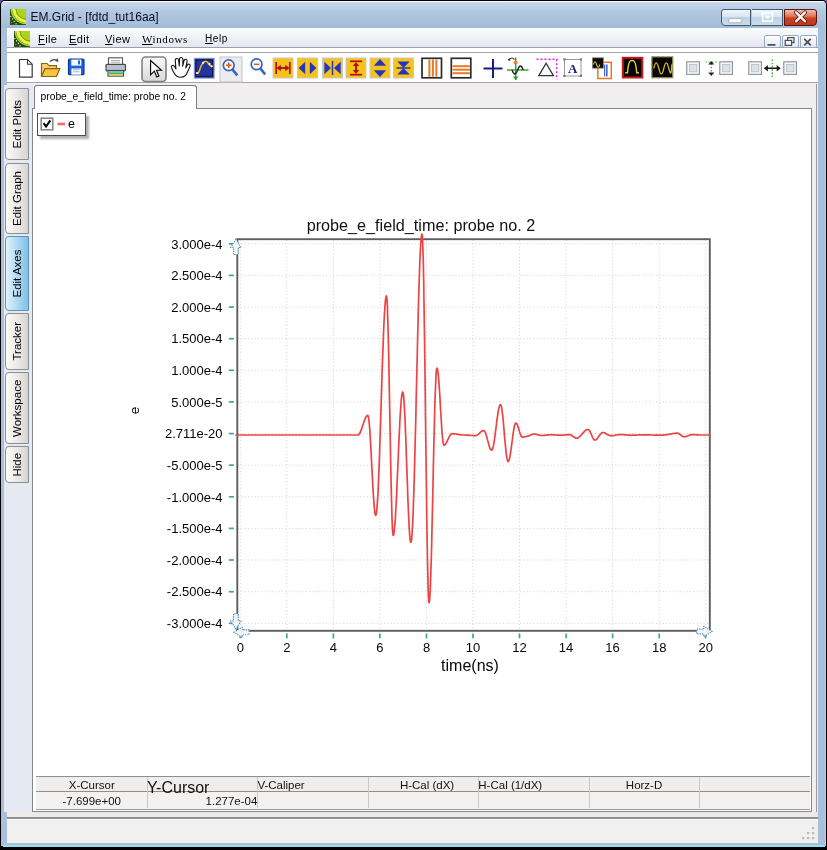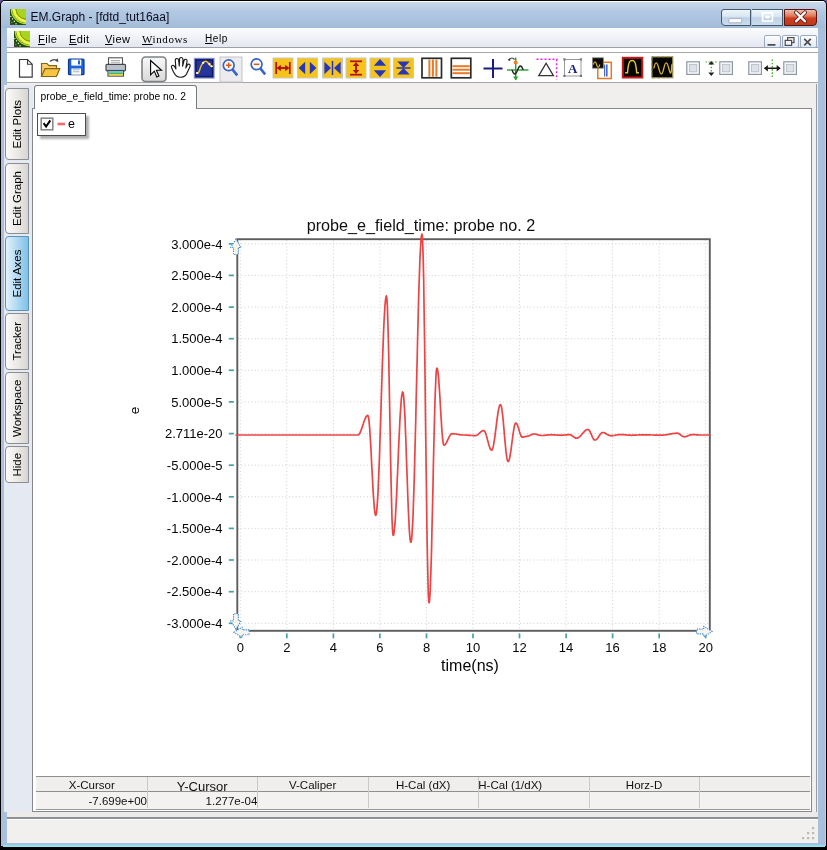--- a/index.html
+++ b/index.html
@@ -30,21 +30,21 @@
 
   <div class="abs" style="left:34px;top:85px;width:163px;height:24px;background:#fff;border:1px solid #797c81;border-bottom:none;border-radius:3px 3px 0 0;box-sizing:border-box;"></div>
   <div class="abs" style="left:40.5px;top:91px;font-size:10.3px;color:#000;">probe_e_field_time: probe no. 2</div>
 
   <div class="abs" style="left:38px;top:32.5px;font-size:11px;letter-spacing:0.4px;color:#000;"><u>F</u>ile</div>
   <div class="abs" style="left:69px;top:32.5px;font-size:11px;letter-spacing:0.4px;color:#000;"><u>E</u>dit</div>
   <div class="abs" style="left:105px;top:32.5px;font-size:11px;letter-spacing:0.4px;color:#000;"><u>V</u>iew</div>
   <div class="abs" style="left:142px;top:32.5px;font-size:11px;letter-spacing:0.6px;color:#000;font-family:Liberation Serif, serif;"><u>W</u>indows</div>
   <div class="abs" style="left:205px;top:32.5px;font-size:10px;letter-spacing:0.6px;color:#000;"><u>H</u>elp</div>
 
-  <div class="abs" style="left:30.5px;top:9.5px;font-size:12px;color:#0c0c20;">EM.Graph - [fdtd_tut16aa]</div>
+  <div class="abs" style="left:30.5px;top:9.5px;font-size:12px;color:#0c0c20;">EM.Grid - [fdtd_tut16aa]</div>
 
   <div class="abs" style="left:721px;top:8.5px;width:30px;height:17px;border:1px solid #46586c;border-radius:3px 0 0 4px;box-sizing:border-box;background:linear-gradient(#eef5fc 0%,#dae7f4 42%,#bdd2e8 52%,#ccdcec 100%);"></div>
   <div class="abs" style="left:752px;top:8.5px;width:31px;height:17px;border:1px solid #46586c;border-left:none;border-radius:0;box-sizing:border-box;background:linear-gradient(#eef5fc 0%,#dae7f4 42%,#bdd2e8 52%,#ccdcec 100%);"></div>
   <div class="abs" style="left:784px;top:8.5px;width:33px;height:17px;border:1px solid #581410;border-radius:0 3px 4px 0;box-sizing:border-box;background:linear-gradient(#f0bcab 0%,#e0795a 40%,#cc3f20 55%,#c03818 100%);"></div>
 
   <div class="abs" style="left:763.5px;top:34.5px;width:17px;height:13.5px;border:1px solid #9aaac2;border-radius:2px;box-sizing:border-box;background:linear-gradient(#fcfdfe,#e3eaf3);"></div>
   <div class="abs" style="left:781.5px;top:34.5px;width:17px;height:13.5px;border:1px solid #9aaac2;border-radius:2px;box-sizing:border-box;background:linear-gradient(#fcfdfe,#e3eaf3);"></div>
   <div class="abs" style="left:799.5px;top:34.5px;width:17px;height:13.5px;border:1px solid #9aaac2;border-radius:2px;box-sizing:border-box;background:linear-gradient(#fcfdfe,#e3eaf3);"></div>
 
   <div style="position:absolute;left:4.5px;top:87.5px;width:24px;height:72.5px;background:linear-gradient(to right,#fbfbfa,#eae8e5 55%,#d7d4d1);border:1px solid #8b8e91;border-radius:4px 0 0 4px;box-sizing:border-box;"></div>
@@ -65,25 +65,25 @@
 
   <div style="position:absolute;left:36px;top:775.5px;width:774px;height:16.5px;background:#f0eeec;border-top:1px solid #8f8f8f;border-bottom:1px solid #8f8f8f;box-sizing:border-box;"></div>
 <div style="position:absolute;left:36px;top:792px;width:774px;height:17.5px;background:#f4f2f0;border-bottom:1px solid #9a9a9a;box-sizing:border-box;"></div>
 <div style="position:absolute;left:146.9px;top:777px;width:1px;height:31px;background:#c9c9c9;"></div>
 <div style="position:absolute;left:257.4px;top:777px;width:1px;height:31px;background:#c9c9c9;"></div>
 <div style="position:absolute;left:367.9px;top:777px;width:1px;height:31px;background:#c9c9c9;"></div>
 <div style="position:absolute;left:478.3px;top:777px;width:1px;height:31px;background:#c9c9c9;"></div>
 <div style="position:absolute;left:588.8px;top:777px;width:1px;height:31px;background:#c9c9c9;"></div>
 <div style="position:absolute;left:699.2px;top:777px;width:1px;height:31px;background:#c9c9c9;"></div>
 <div style="position:absolute;left:36.5px;top:778.5px;width:110.5px;text-align:center;font-size:11.5px;color:#111;">X-Cursor</div>
-<div style="position:absolute;left:36.5px;top:795px;width:110.5px;text-align:right;font-size:11.5px;color:#111;">-7.699e+00</div>
-<div style="position:absolute;left:146.9px;top:778.5px;width:110.5px;text-align:center;font-size:13px;color:#111;">Y-Cursor</div>
+<div style="position:absolute;left:36.5px;top:795px;width:110.5px;text-align:center;font-size:11.5px;color:#111;">-7.699e+00</div>
+<div style="position:absolute;left:146.9px;top:778.5px;width:110.5px;text-align:left;font-size:16px;color:#111;">Y-Cursor</div>
 <div style="position:absolute;left:146.9px;top:795px;width:110.5px;text-align:right;font-size:11.5px;color:#111;">1.277e-04</div>
-<div style="position:absolute;left:257.4px;top:778.5px;width:110.5px;text-align:center;font-size:11.5px;color:#111;">V-Caliper</div>
-<div style="position:absolute;left:367.9px;top:778.5px;width:110.5px;text-align:center;font-size:11.5px;color:#111;">H-Cal (dX)</div>
+<div style="position:absolute;left:257.4px;top:778.5px;width:110.5px;font-size:11.5px;color:#111;">V-Caliper</div>
+<div style="position:absolute;left:367.9px;top:778.5px;width:110.5px;text-align:left;font-size:11.5px;color:#111;padding-left:32px;">H-Cal (dX)</div>
 <div style="position:absolute;left:478.3px;top:778.5px;width:110.5px;font-size:11.5px;color:#111;">H-Cal (1/dX)</div>
 <div style="position:absolute;left:588.8px;top:778.5px;width:110.5px;text-align:center;font-size:11.5px;color:#111;">Horz-D</div>
 <div style="position:absolute;left:699.2px;top:778.5px;width:116px;text-align:center;font-size:11.5px;color:#111;margin-top:32px;">Vert-D</div>
 
   <div class="abs" style="left:7px;top:812px;width:811px;height:5px;background:#eceae8;"></div>
   <div class="abs" style="left:7px;top:817px;width:811px;height:1.5px;background:#8f9194;"></div>
   <div class="abs" style="left:7px;top:818.5px;width:811px;height:24.5px;background:#f1f0ee;"></div>
   <div class="abs" style="left:7px;top:818.5px;width:811px;height:1px;background:#fdfdfc;"></div>
 
   <svg class="abs" style="left:0;top:0;" width="827" height="850" viewBox="0 0 827 850" font-family="Liberation Sans, sans-serif">

